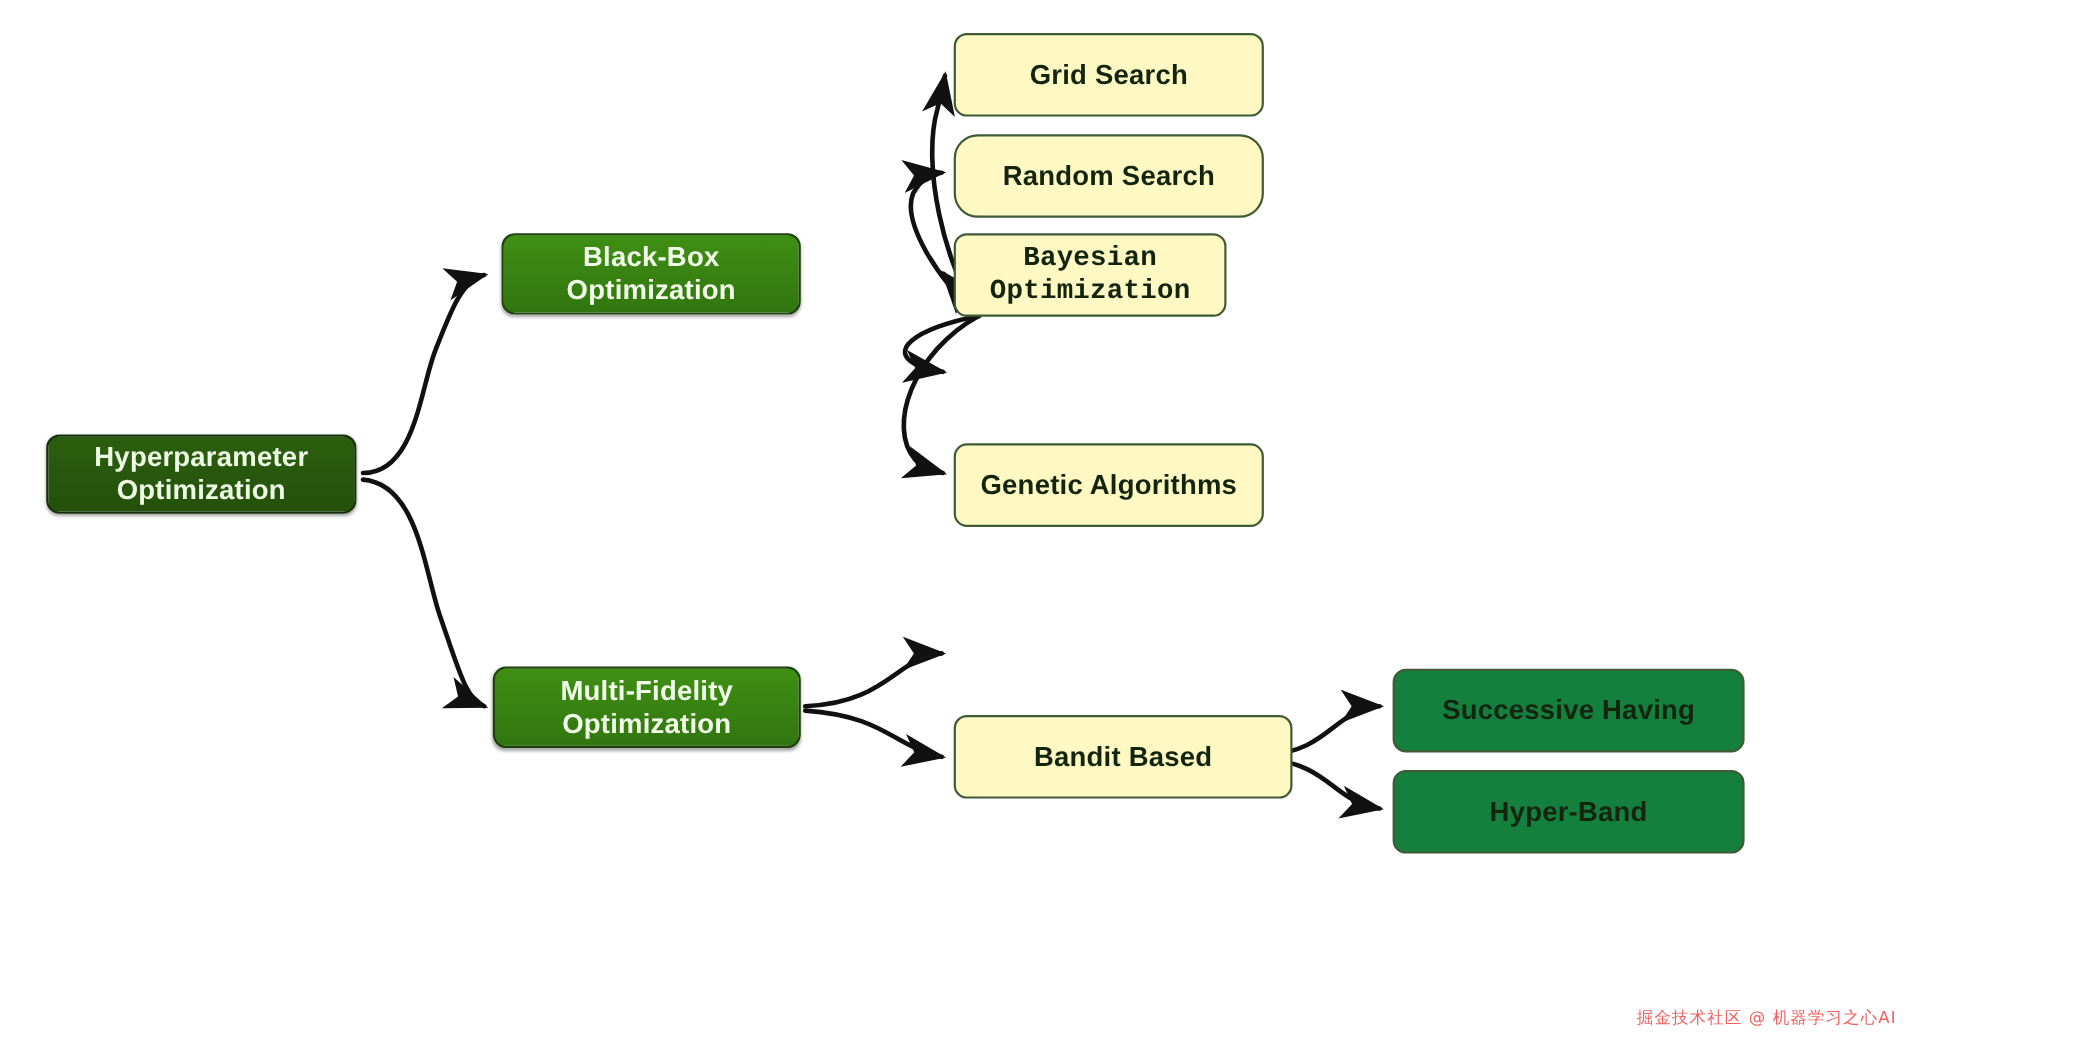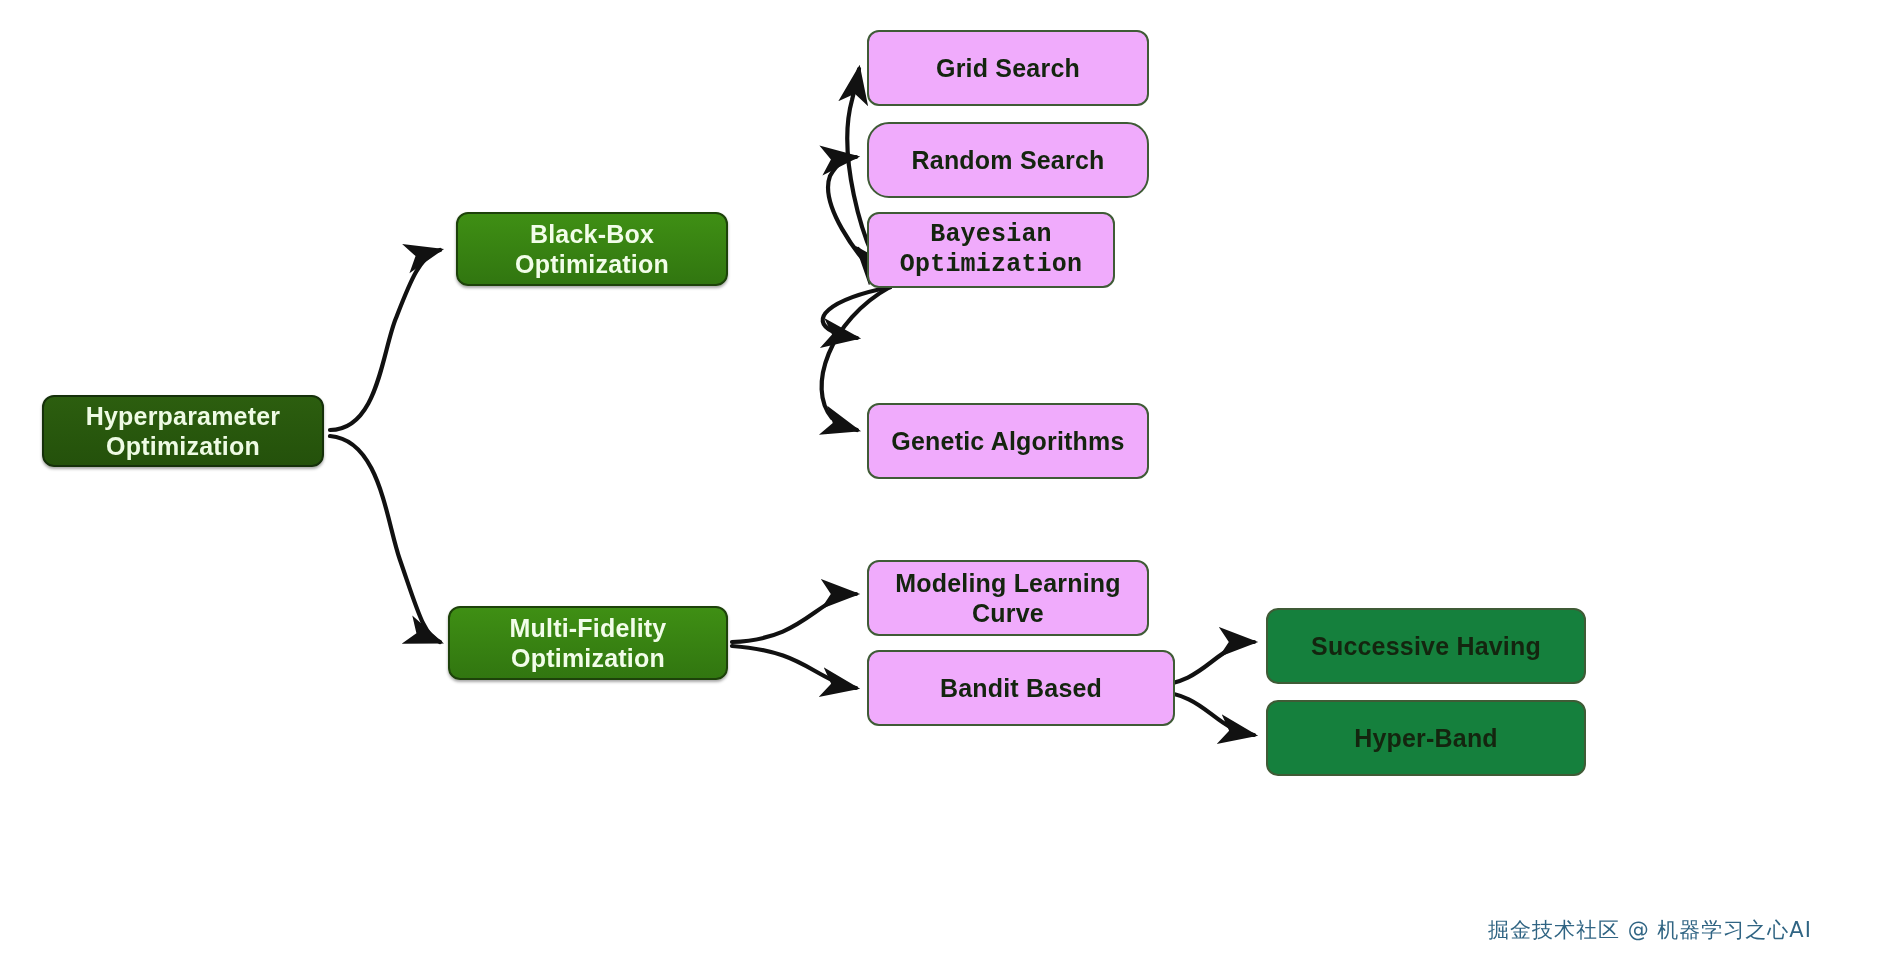--- a/index.html
+++ b/index.html
@@ -46,36 +46,36 @@
     box-shadow: 0 2px 3px rgba(0,0,0,0.35);
   }
   .node.branch {
     background: linear-gradient(180deg, #3f8f14 0%, #317610 100%);
     border: 2px solid #1d420a;
     color: #f2fde9;
     font-size: 25px;
     box-shadow: 0 2px 3px rgba(0,0,0,0.35);
   }
   .node.leaf {
-    background: #f0abfc;
+    background: #fef9c3;
     border: 2px solid #3f5b36;
     color: #14250f;
     font-size: 25px;
   }
   .node.leaf-pale {
     background: #15803d;
     border: 2px solid #3f5b36;
     color: #14250f;
     font-size: 25px;
   }
   #watermark {
     position: absolute;
     font-family: "DejaVu Sans", sans-serif;
-    font-size: 21px;
-    color: #0c4a6e;
+    font-size: 15px;
+    color: #ef4444;
     opacity: 0.85;
     white-space: nowrap;
     letter-spacing: 1px;
   }
 </style>
 </head>
 <body>
 
 <div id="canvas">
 
@@ -115,22 +115,20 @@
 
   <div class="node leaf" style="left:867px;top:30px;width:282px;height:76px;">Grid Search</div>
 
   <div class="node leaf" style="left:867px;top:122px;width:282px;height:76px;border-radius:22px;">Random Search</div>
 
   <div class="node leaf" style="left:867px;top:212px;width:248px;height:76px;font-family:Liberation Mono, monospace;">Bayesian Optimization</div>
 
 
   <div class="node leaf" style="left:867px;top:403px;width:282px;height:76px;">Genetic Algorithms</div>
 
-  <div class="node leaf" style="left:867px;top:560px;width:282px;height:76px;">Modeling Learning
-Curve</div>
 
   <div class="node leaf" style="left:867px;top:650px;width:308px;height:76px;">Bandit Based</div>
 
   <div class="node leaf-pale" style="left:1266px;top:608px;width:320px;height:76px;">Successive Having</div>
 
   <div class="node leaf-pale" style="left:1266px;top:700px;width:320px;height:76px;">Hyper-Band</div>
 
   <div id="watermark" style="left:1488px;top:916px;">掘金技术社区 @ 机器学习之心AI</div>
 
 </div>

